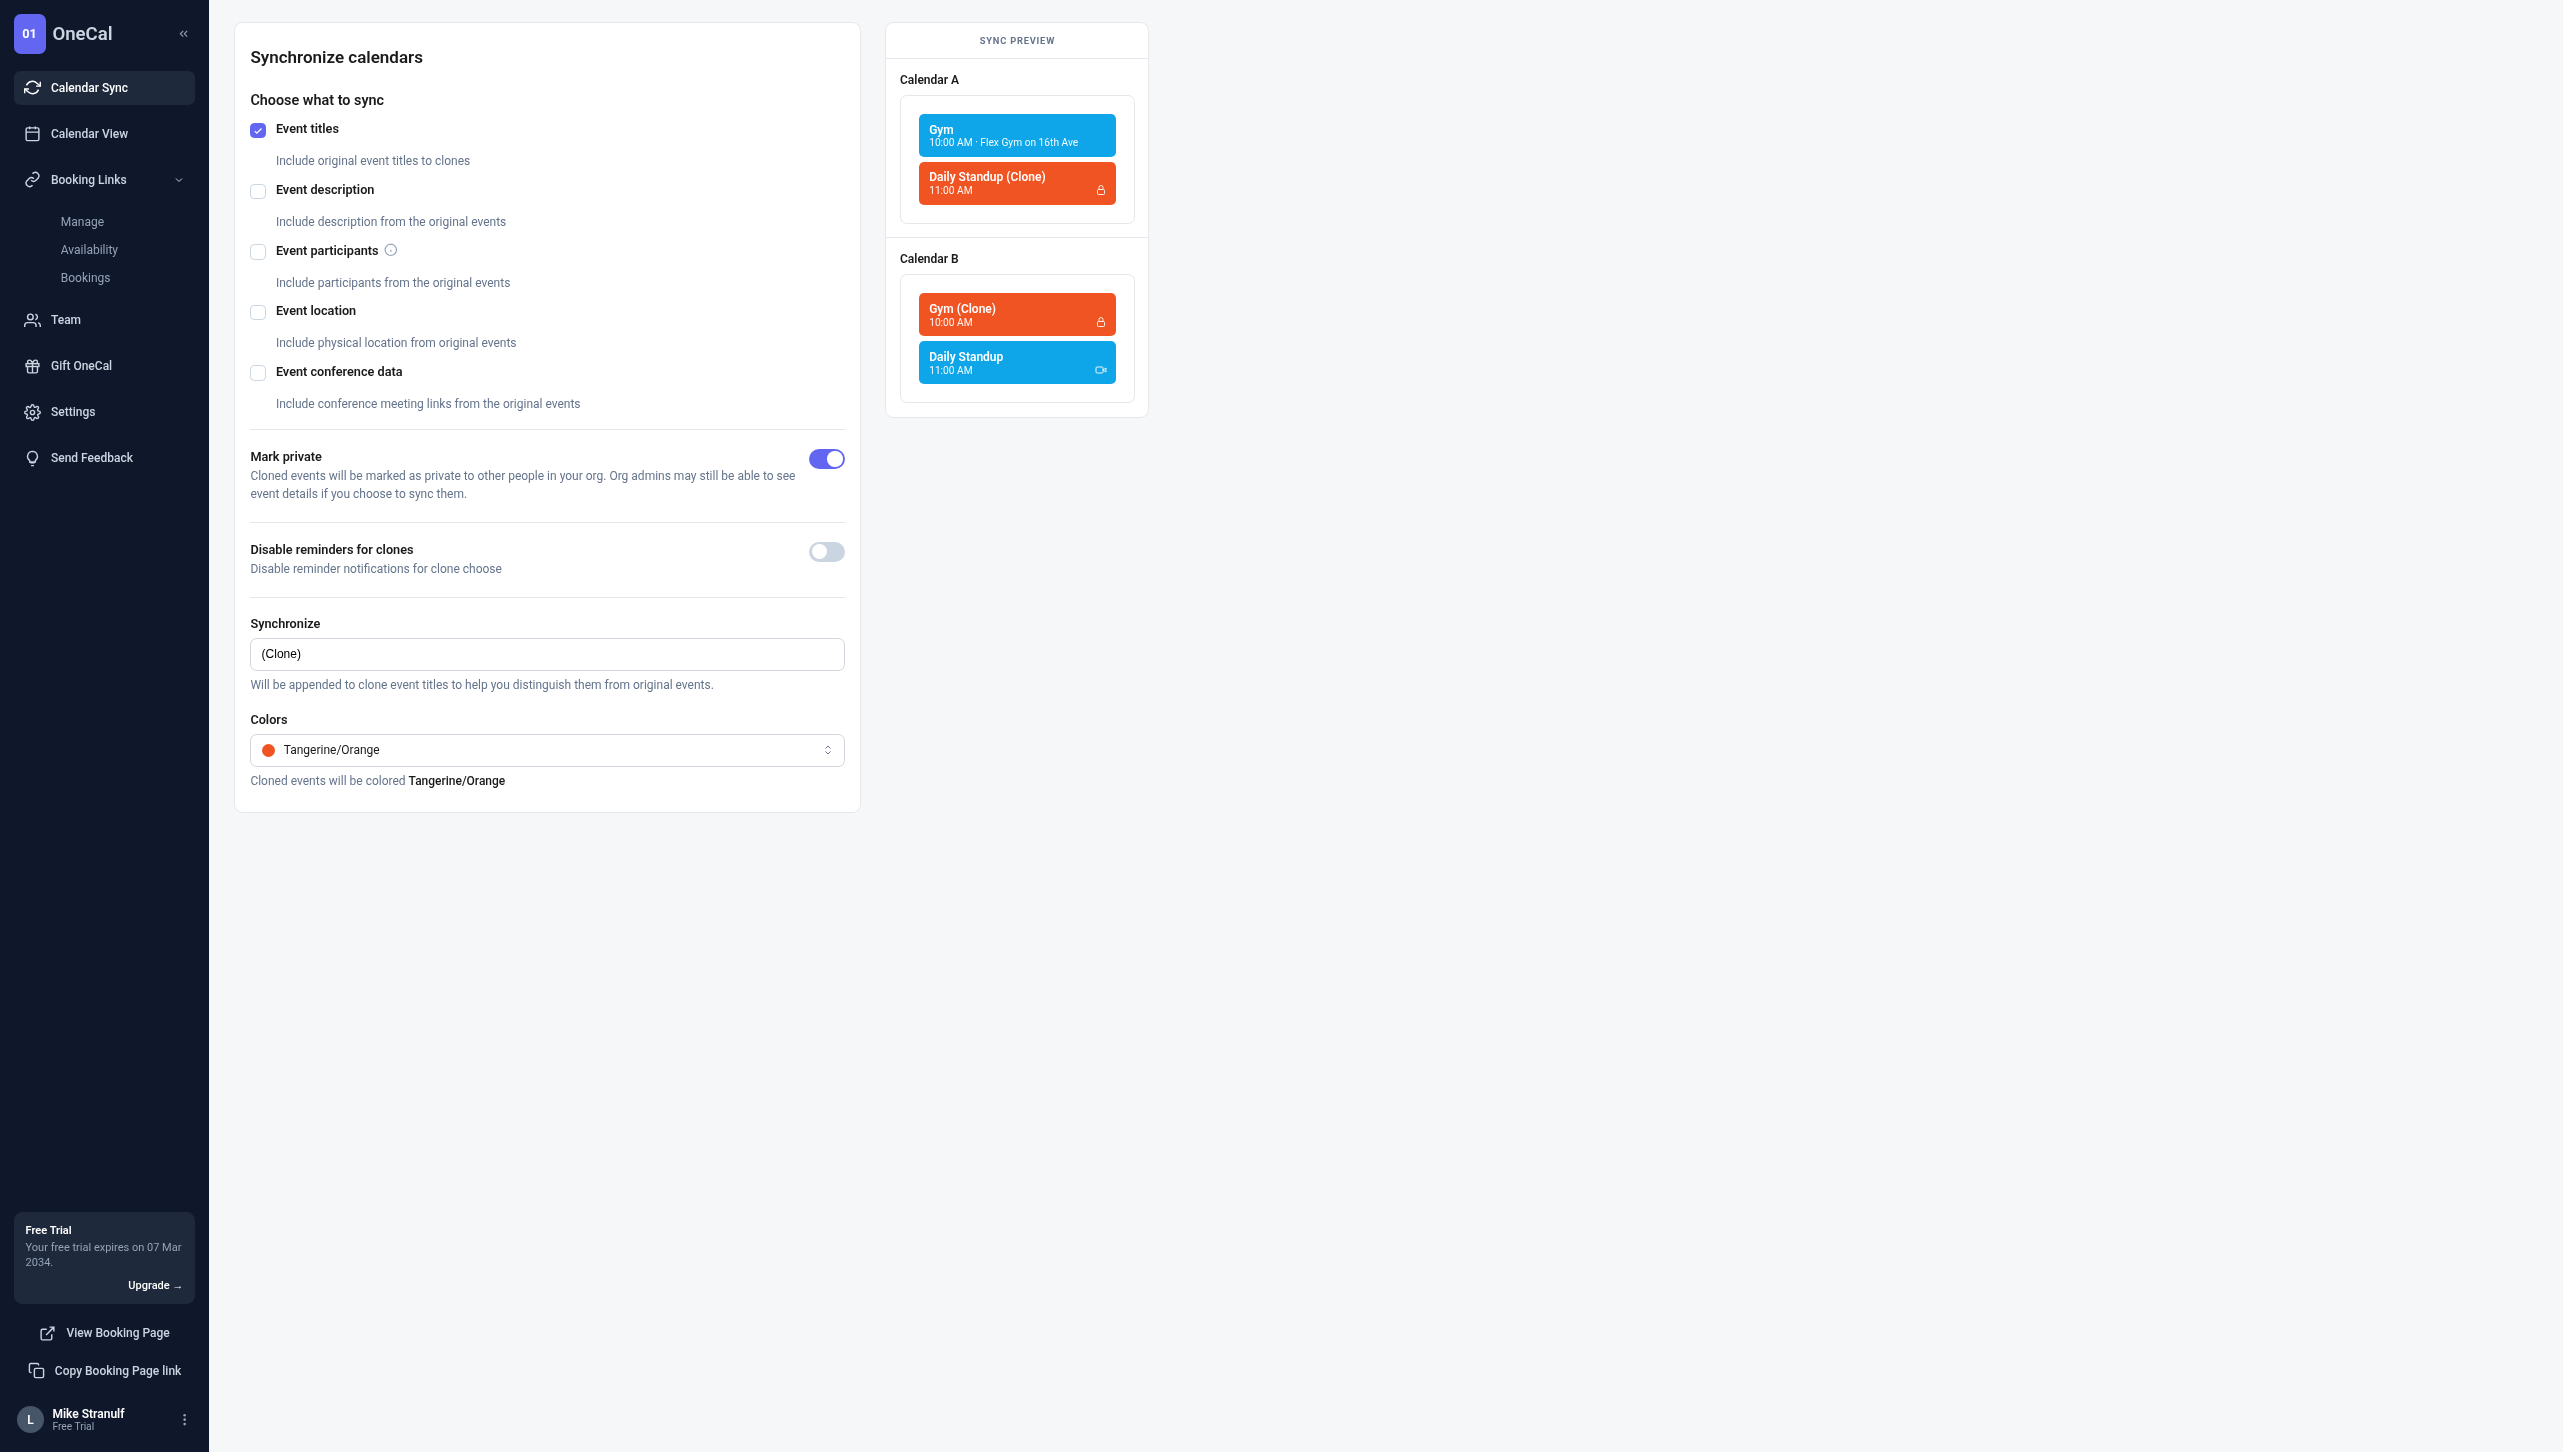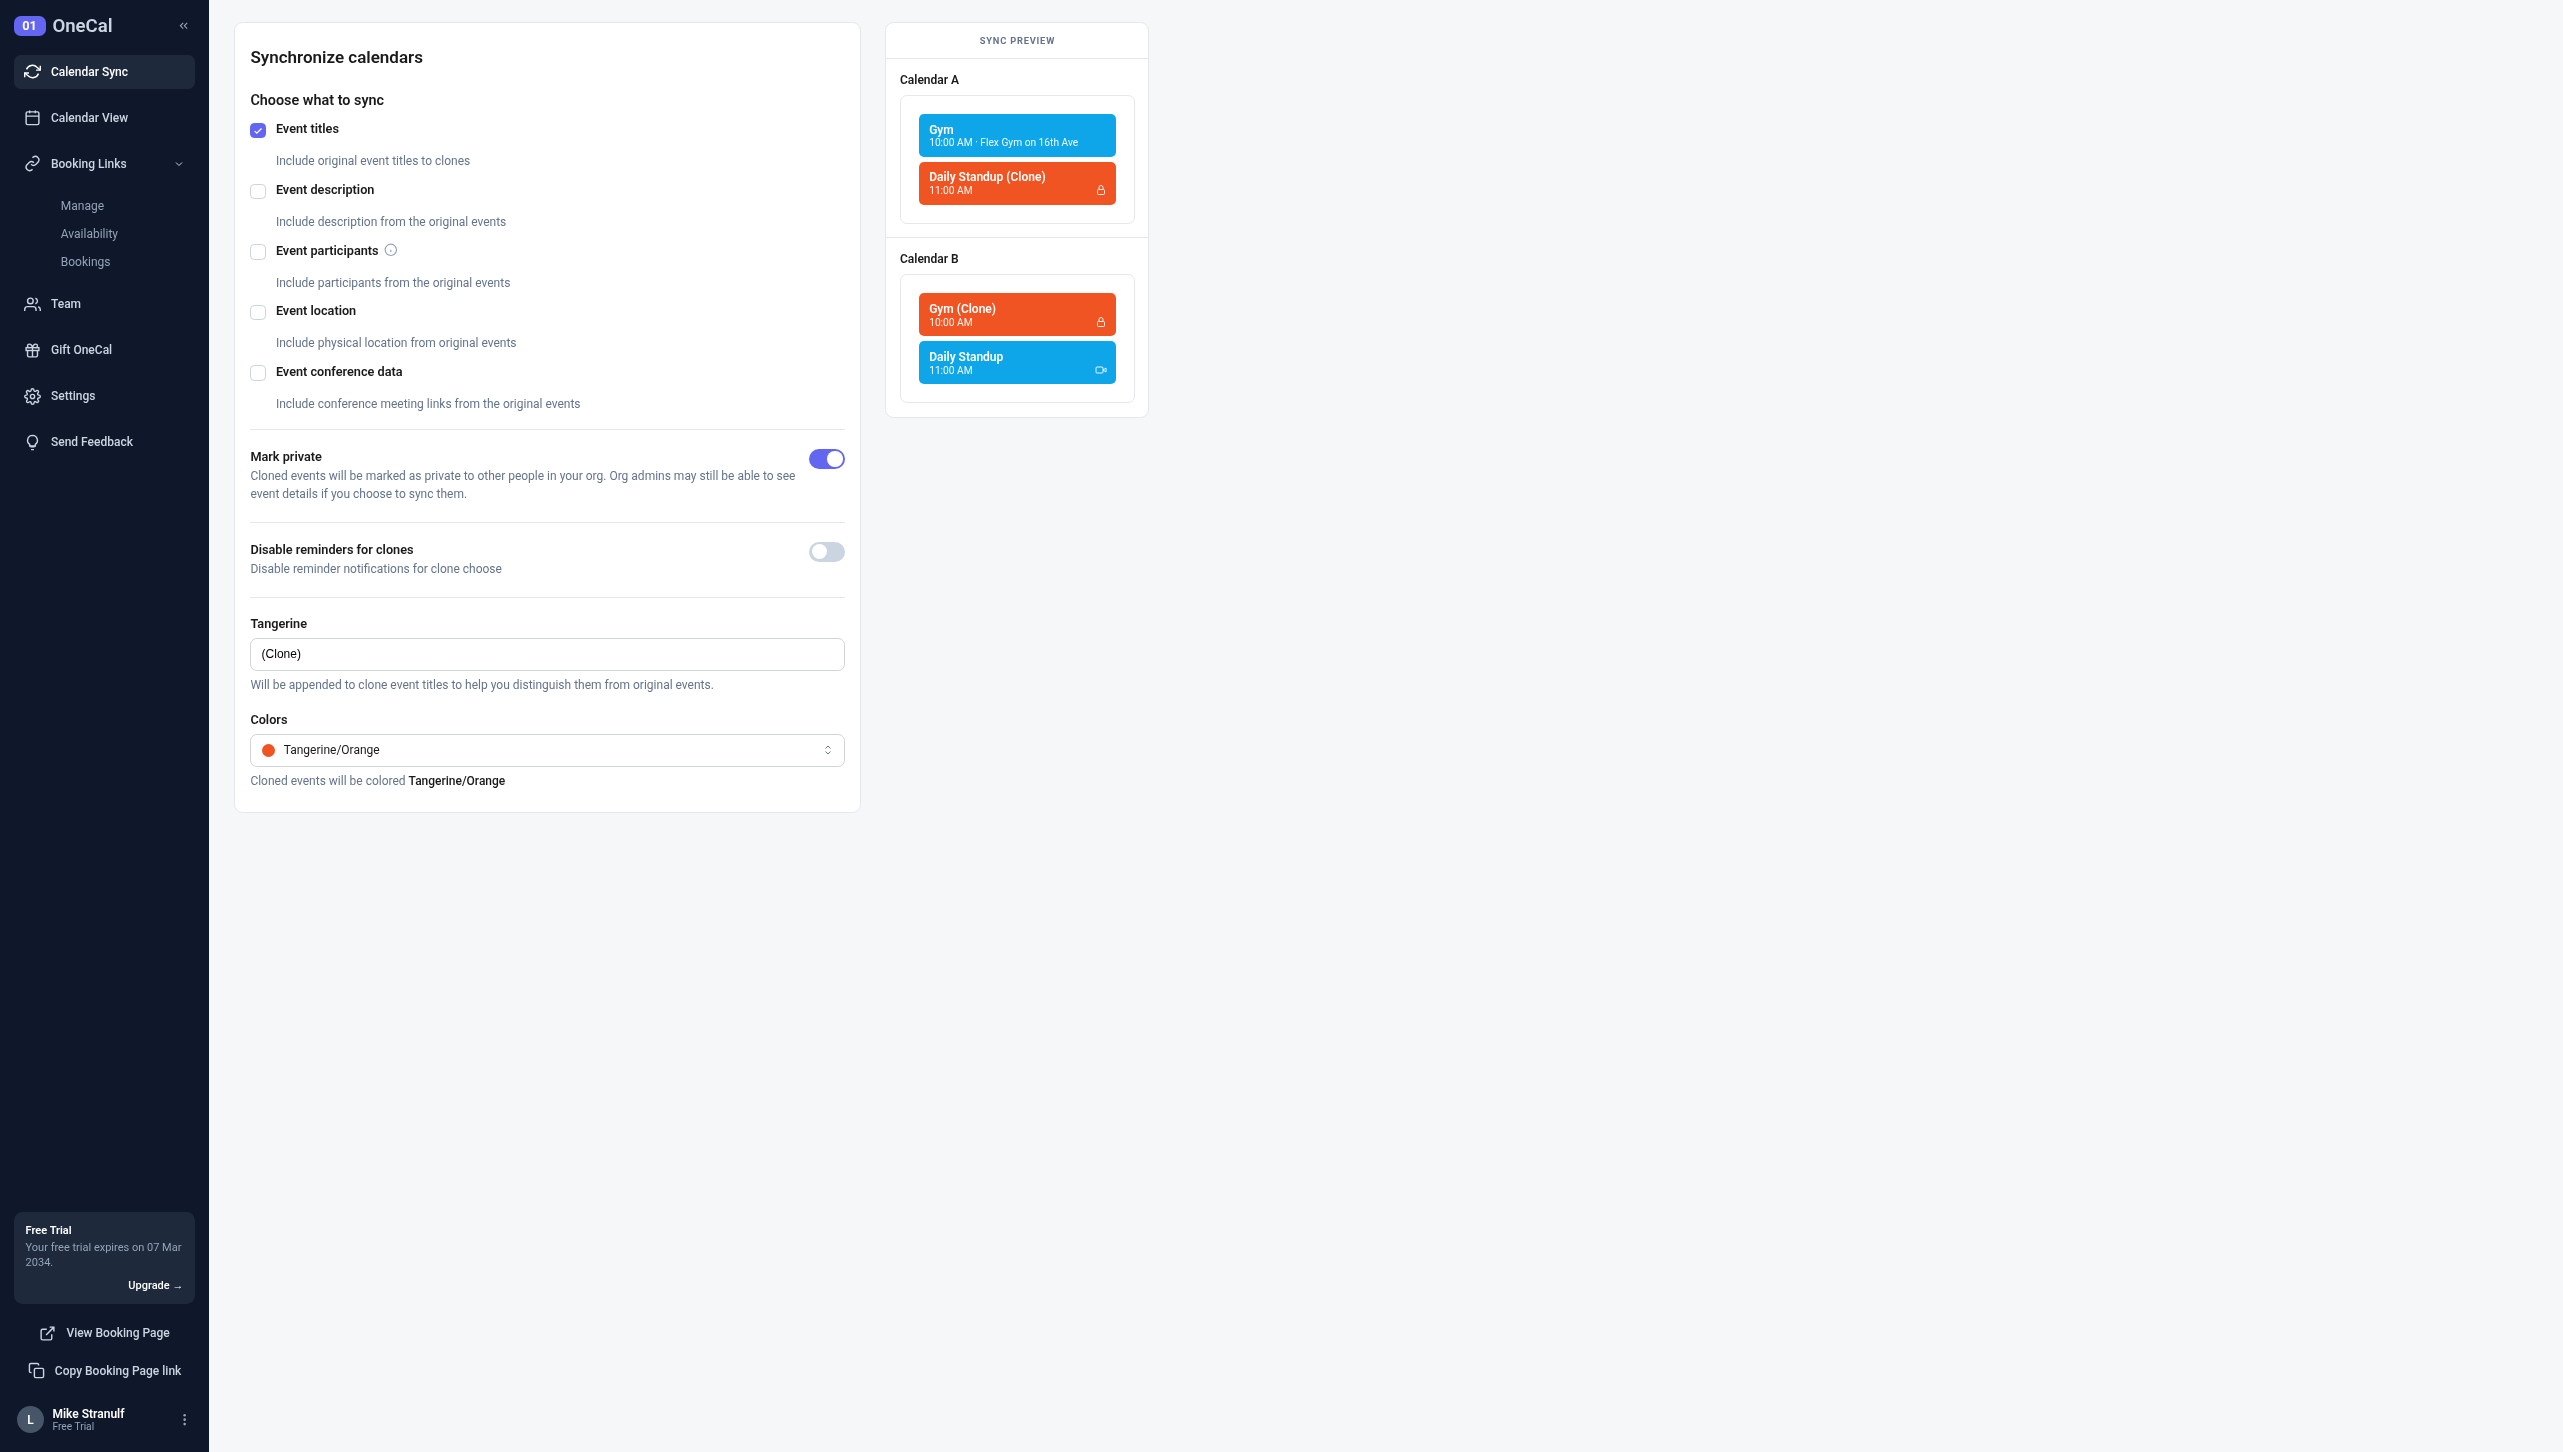--- a/index.html
+++ b/index.html
@@ -1,20 +1,20 @@
 <!DOCTYPE html>
 <html style="font-size:13.6px"><head>
 <meta charset="utf-8">
 <style>
 * { box-sizing: border-box; margin: 0; padding: 0; }
 body { font-family: -apple-system, BlinkMacSystemFont, "Segoe UI", Roboto, sans-serif; background: #f6f7f9; color: #1a1a1a; font-size: 12px; }
 .app { display: flex; min-height: 100vh; }
 .sidebar { width: 209px; background: #0f172a; color: #e2e8f0; display: flex; flex-direction: column; padding: 13.6px; }
 .logo-row { display: flex; align-items: center; gap: 6.8px; margin-bottom: 17px; }
-.logo-badge { width: 32px; height: 20px; background: #6366f1; border-radius: 6.8px; display: flex; align-items: center; justify-content: center; color: #fff; font-weight: 700; font-size: 12.7px; }
+.logo-badge { width: 32px; height: 40px; background: #6366f1; border-radius: 6.8px; display: flex; align-items: center; justify-content: center; color: #fff; font-weight: 700; font-size: 12.7px; }
 .logo-text { font-size: 18.6px; font-weight: 600; color: #cbd5e1; }
 .collapse-btn { margin-left: auto; width: 24px; height: 24px; border-radius: 5.1px; display: flex; align-items: center; justify-content: center; cursor: pointer; }
 .nav { display: flex; flex-direction: column; gap: 12px; }
 .nav-item { display: flex; align-items: center; gap: 10.2px; padding: 8.5px 10.2px; border-radius: 6.8px; color: #cbd5e1; cursor: pointer; font-weight: 500; }
 .nav-item.active { background: #1e293b; color: #fff; }
 .nav-item .icon { width: 17px; height: 17px; display: flex; align-items: center; justify-content: center; }
 .nav-item .chev { margin-left: auto; }
 .nav-sub { padding-left: 37px; }
 .nav-sub .nav-item { padding: 6.8px 10.2px; font-weight: 400; color: #94a3b8; }
 .trial-box { margin-top: auto; background: #1e293b; border-radius: 8.5px; padding: 12px; font-size: 11px; }
@@ -280,21 +280,21 @@
           <div class="toggle-label">Disable reminders for clones</div>
           <div class="toggle-desc">Disable reminder notifications for clone choose</div>
         </div>
         <div class="toggle">
             <div class="knob"></div>
           </div>
       </div>
 
       <hr class="divider">
 
-      <label class="field-label">Tangerine</label>
+      <label class="field-label">Synchronize</label>
       <input class="text-input" value="(Clone)" style="">
       <div class="field-help">Will be appended to clone event titles to help you distinguish them from original events.</div>
 
       <div style="height:20.3px"></div>
 
       <label class="field-label">Colors</label>
       <div class="select">
         <span class="color-dot" id="color-swatch" style="background: rgb(240, 84, 35);"></span>
         <span>Tangerine/Orange</span>
         <span class="select-chev">

